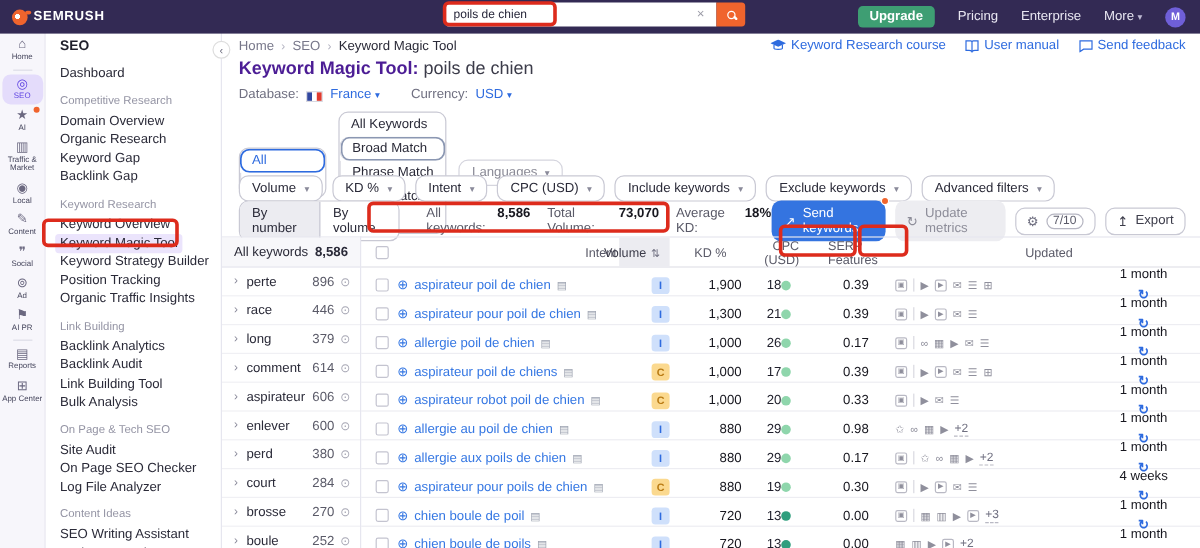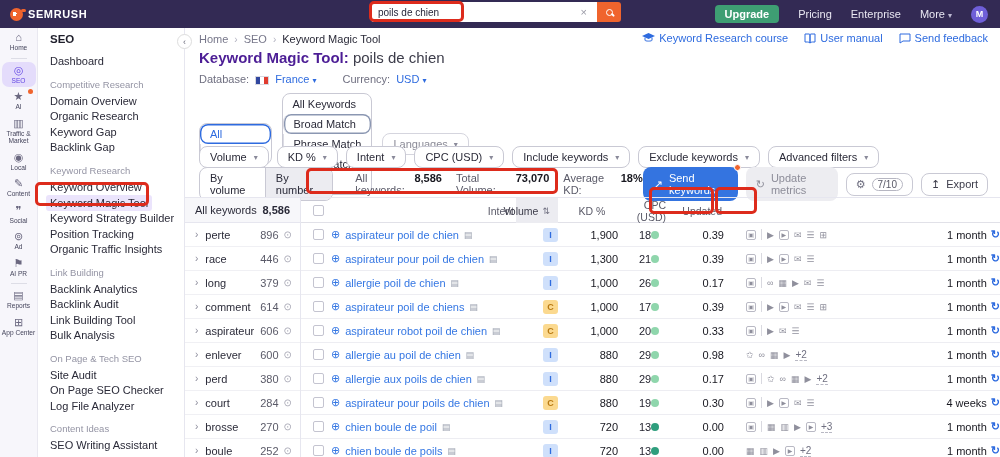--- a/index.html
+++ b/index.html
@@ -121,21 +121,21 @@
   .ibadge.C { background:#fbd98f; color:#b97a12; }
   .vol { padding-right:8px; color:#17171f; }
   .kdcell { display:flex; align-items:center; justify-content:center; gap:0; padding-right:4px; }
   .kdot { width:8px; height:8px; border-radius:50%; }
   .cpc { padding-right:10px; color:#17171f; }
   .serp { display:flex; align-items:center; gap:5px; padding-left:12px; color:#8f8f9c; }
   .sicon { font-size:9px; line-height:10px; }
   .sicon.boxed { border:1px solid #b9b9c4; border-radius:2px; font-size:6px; width:10px; height:10px; display:inline-flex; align-items:center; justify-content:center; }
   .sdiv { width:1px; height:11px; background:#d9d9e0; }
   .smore { color:#6f6f80; border-bottom:1px dashed #b9b9c4; font-size:10px; }
-  .upd { display:flex; align-items:center; justify-content:flex-end; gap:4px; color:#17171f; }
+  .upd { display:flex; align-items:center; justify-content:flex-end; gap:4px; color:#17171f;flex-direction:column; }
   .refresh { color:#2e6bdf; font-weight:bold; font-size:11px; }
 
   
   .ann { position:absolute; border:3px solid #dd2b1c; border-radius:5px; z-index:9; pointer-events:none; }
   .ann-search { left:369px; top:1px; width:95px; height:21px; }
   .ann-kmt { left:35px; top:182px; width:114px; height:24px; }
   .ann-stats { left:306px; top:168px; width:252px; height:26px; }
   .ann-vol { left:649px; top:187px; width:65px; height:27px; }
   .ann-kd { left:715px; top:187px; width:42px; height:27px; }
 
@@ -321,22 +321,22 @@
         <span class="caret">▾</span>
       </span>
       <span class="fpill">
         <span>Advanced filters</span>
         <span class="caret">▾</span>
       </span>
     </div>
 
   <div class="statsrow">
     <div class="toggle">
+        <span class="tbtn sel">By number</span>
         <span class="tbtn">By volume</span>
-        <span class="tbtn sel">By number</span>
       </div>
     <div class="stats">
       <span class="pair">
           <span class="lab">All keywords:</span>
           <b>8,586</b>
         </span>
       <span class="pair">
           <span class="lab">Total Volume:</span>
           <b>73,070</b>
         </span>
@@ -438,20 +438,21 @@
   <div class="tablepanel">
     <div class="tgrid thead">
       <span class="cb"></span>
       <span class="th t-right">Intent</span>
       <span class="th-vol">
           <span>Volume</span>
           <span class="sort-ic">⇅</span>
         </span>
       <span class="th t-center">KD %</span>
       <span class="th t-right" style="padding-right:10px">CPC (USD)</span>
+      <span class="th" style="padding-left:14px">SERP Features</span>
       <span class="th t-right" style="padding-right:12px">Updated</span>
     </div>
     <div>
         <div class="tgrid trow">
           <span class="cb"></span>
           <span class="kcell">
             <span class="kplus">⊕</span>
             <span class="klink">aspirateur poil de chien</span>
             <span class="kdoc">▤</span>
           </span>

